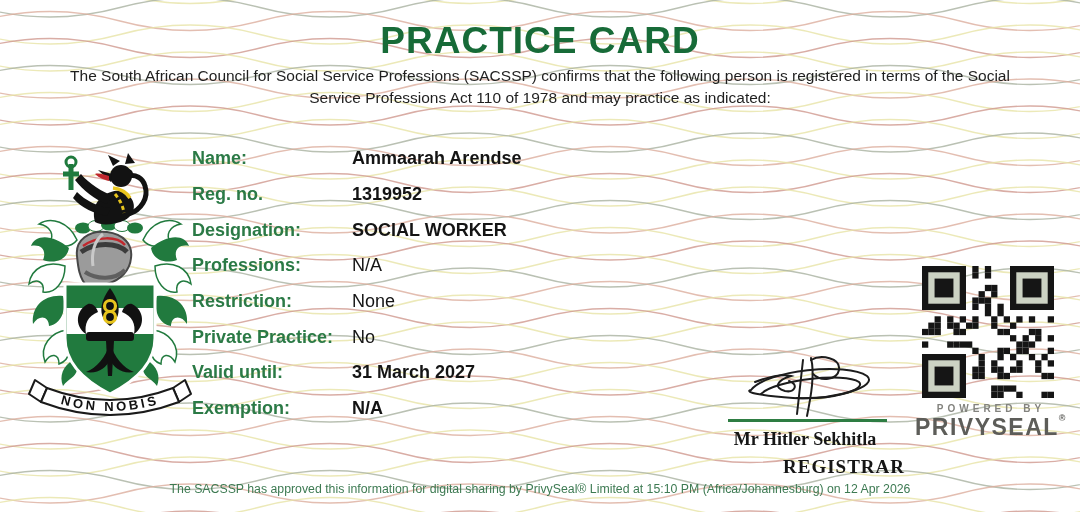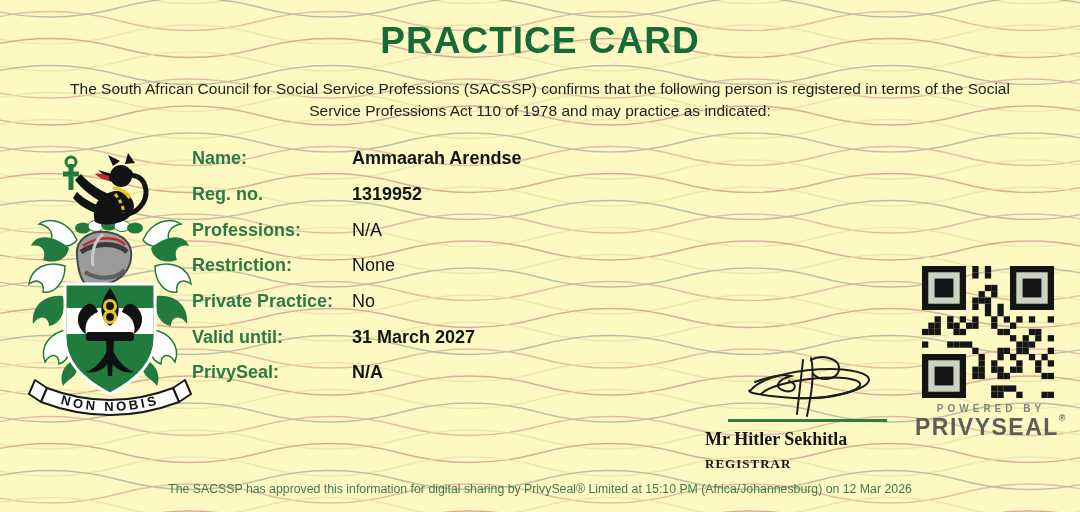--- a/index.html
+++ b/index.html
@@ -1,42 +1,42 @@
 <!DOCTYPE html>
 <html><head>
 <meta charset="utf-8">
 <style>
   html,body{margin:0;padding:0;background:#888;}
-  .card{position:relative;width:1080px;height:512px;background:#fef9c3;overflow:hidden;
+  .card{position:relative;width:1080px;height:512px;background:#ffffff;overflow:hidden;
         font-family:"Liberation Sans",sans-serif;}
   .bg{position:absolute;left:0;top:0;width:1080px;height:512px;}
   .title{position:absolute;top:20px;left:0;right:0;text-align:center;margin:0;
          font-size:37px;font-weight:800;color:#176b38;letter-spacing:1px;}
-  .subtitle{position:absolute;top:78px;left:30px;right:30px;text-align:center;
+  .subtitle{position:absolute;top:65px;left:30px;right:30px;text-align:center;
             font-size:15.5px;line-height:1.45;color:#1f1f1f;}
   .crest{position:absolute;left:25px;top:148px;width:175px;height:268px;}
   .fields{position:absolute;left:192px;top:141px;}
   .frow{display:flex;height:35.7px;align-items:center;font-size:18px;}
   .flabel{width:160px;font-weight:bold;color:#2b7a46;}
   .fvalue{color:#141414;}
   .fvalue.bold{font-weight:bold;}
   .qr-instruction{position:absolute;left:908px;top:211px;width:166px;text-align:center;
                   font-size:11px;line-height:1.35;color:#2e2e2e;}
   .qr{position:absolute;left:922px;top:266px;width:132px;height:132px;}
   .powered{position:absolute;left:900px;top:403px;width:182px;text-align:center;
            font-size:10px;letter-spacing:4px;color:#83837e;font-weight:bold;}
   .brand{position:absolute;left:900px;top:414px;width:182px;text-align:center;
          font-size:23px;letter-spacing:1.5px;color:#5d5d59;font-weight:600;}
   .brand sup{font-size:9px;vertical-align:top;line-height:1;}
   .sig-svg{position:absolute;left:727px;top:356px;width:160px;height:62px;}
   .sig-line{position:absolute;left:728px;top:419px;width:159px;height:2.5px;background:#2e7d43;}
-  .sig-name{position:absolute;left:705px;top:429px;width:200px;
+  .sig-name{position:absolute;left:705px;top:429px;width:200px;text-align:center;
             font-family:"Liberation Serif",serif;font-weight:bold;font-size:18px;color:#161616;}
-  .sig-role{position:absolute;left:705px;top:456px;width:200px;text-align:left;
-            font-family:"Liberation Serif",serif;font-weight:bold;font-size:13px;
+  .sig-role{position:absolute;left:705px;top:456px;width:200px;text-align:right;
+            font-family:"Liberation Serif",serif;font-weight:bold;font-size:19px;
             letter-spacing:1px;color:#161616;}
   .footer{position:absolute;left:0;right:0;top:482px;text-align:center;
           font-size:12.3px;color:#3d7a52;}
 </style>
 </head>
 <body>
 
 <div class="card">
 
   <svg class="bg" id="bg-waves" viewBox="0 0 1080 512" preserveAspectRatio="none">
@@ -164,37 +164,41 @@
   <div class="fields" id="fields">
       <div class="frow">
         <span class="flabel">Name:</span>
         <span class="fvalue bold">Ammaarah Arendse</span>
       </div>
       <div class="frow">
         <span class="flabel">Reg. no.</span>
         <span class="fvalue bold">1319952</span>
       </div>
       <div class="frow">
+        <span class="flabel">Designation:</span>
+        <span class="fvalue bold">SOCIAL WORKER</span>
+      </div>
+      <div class="frow">
         <span class="flabel">Professions:</span>
         <span class="fvalue">N/A</span>
       </div>
       <div class="frow">
         <span class="flabel">Restriction:</span>
         <span class="fvalue">None</span>
       </div>
       <div class="frow">
         <span class="flabel">Private Practice:</span>
         <span class="fvalue">No</span>
       </div>
       <div class="frow">
         <span class="flabel">Valid until:</span>
         <span class="fvalue bold">31 March 2027</span>
       </div>
       <div class="frow">
-        <span class="flabel">PrivySeal:</span>
+        <span class="flabel">Exemption:</span>
         <span class="fvalue bold">N/A</span>
       </div>
     </div>
 
   <svg class="qr" id="qr" viewBox="0 0 132 132">
       <rect x="50.285714285714285" y="0" width="6.285714285714286" height="6.285714285714286" fill="#151515"></rect>
       <rect x="62.857142857142854" y="0" width="6.285714285714286" height="6.285714285714286" fill="#151515"></rect>
       <rect x="50.285714285714285" y="6.285714285714286" width="6.285714285714286" height="6.285714285714286" fill="#151515"></rect>
       <rect x="62.857142857142854" y="6.285714285714286" width="6.285714285714286" height="6.285714285714286" fill="#151515"></rect>
       <rect x="62.857142857142854" y="18.857142857142858" width="6.285714285714286" height="6.285714285714286" fill="#151515"></rect>
@@ -305,14 +309,14 @@
       <path d="M28 26 C44 20 56 18 64 20 C50 24 46 32 58 35 C68 37 72 28 62 25"></path>
       <path d="M76 4 L70 58"></path>
       <path d="M84 2 C88 18 84 40 80 60"></path>
       <path d="M84 4 C94 -2 114 2 112 14 C110 24 94 26 86 18"></path>
     </g>
   </svg>
   <div class="sig-line"></div>
   <div class="sig-name">Mr Hitler Sekhitla</div>
   <div class="sig-role">REGISTRAR</div>
 
-  <div class="footer">The SACSSP has approved this information for digital sharing by PrivySeal® Limited at 15:10 PM (Africa/Johannesburg) on 12 Mar 2026</div>
+  <div class="footer">The SACSSP has approved this information for digital sharing by PrivySeal® Limited at 15:10 PM (Africa/Johannesburg) on 12 Apr 2026</div>
 </div>
 
 </body></html>

